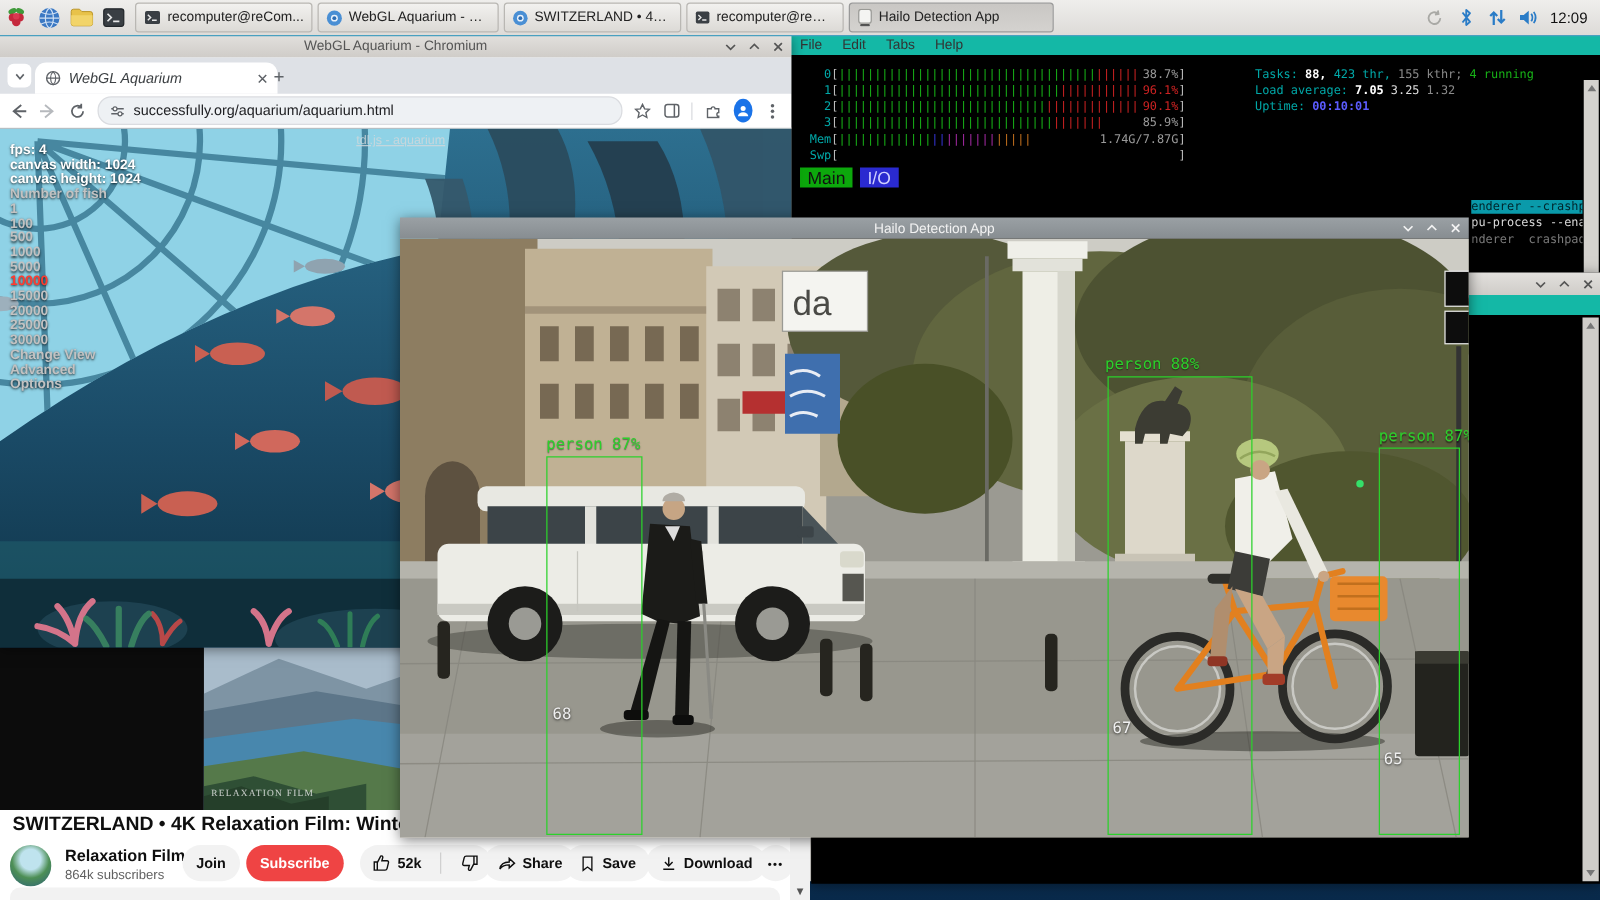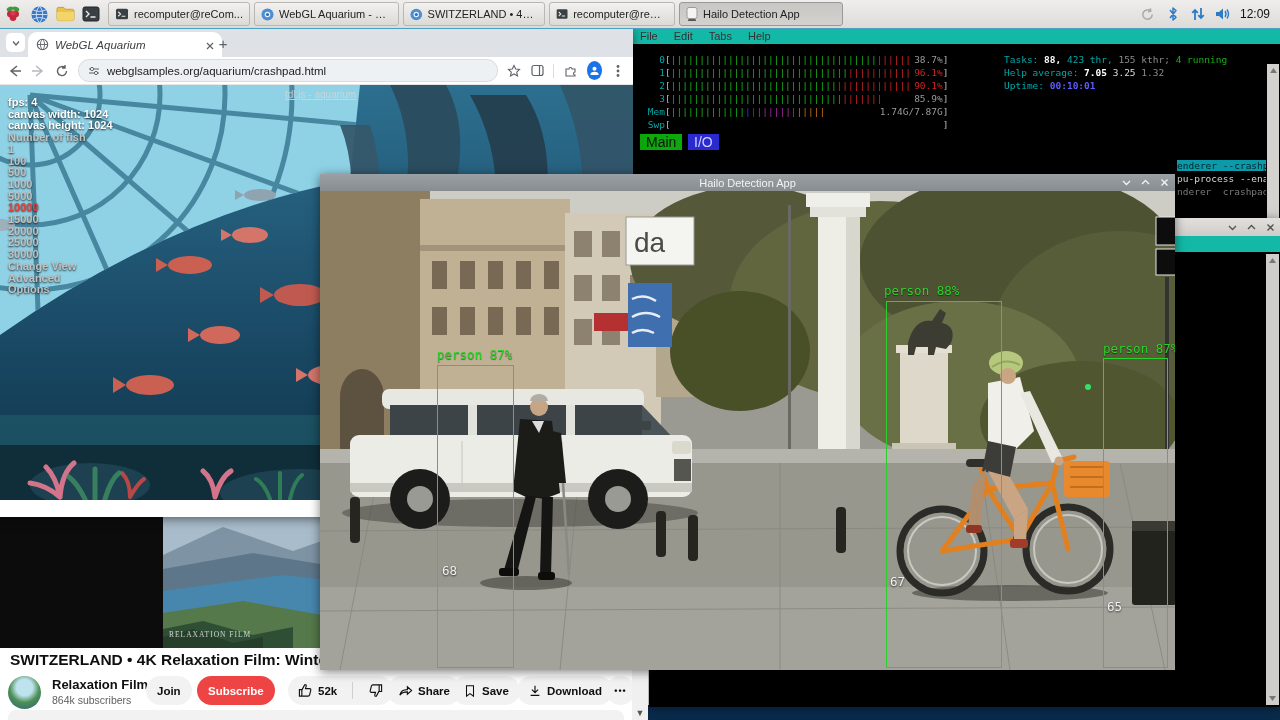--- a/index.html
+++ b/index.html
@@ -116,21 +116,21 @@
       <span>Help</span>
     </div>
     <div class="hbody">
       <div class="hrow" style="top:10px"><span class="cid">0</span>[<span class="bw"><span class="bg1">||||||||||||||||||||||||||||||||||||</span><span class="br1">||||||||||</span><span class="pct cgr">38.7%</span></span>]</div>
       <div class="hrow" style="top:23px"><span class="cid">1</span>[<span class="bw"><span class="bg1">|||||||||||||||||||||||||||||||</span><span class="br1">|||||||||||||||</span><span class="pct cred">96.1%</span></span>]</div>
       <div class="hrow" style="top:36px"><span class="cid">2</span>[<span class="bw"><span class="bg1">|||||||||||||||||||||||||||||</span><span class="br1">||||||||||||||||</span><span class="pct cred">90.1%</span></span>]</div>
       <div class="hrow" style="top:49px"><span class="cid">3</span>[<span class="bw"><span class="bg1">||||||||||||||||||||||||||||||</span><span class="br1">|||||||</span><span class="pct cgr">85.9%</span></span>]</div>
       <div class="hrow" style="top:62px"><span class="cid">Mem</span>[<span class="bw"><span class="bg1">|||||||||||||</span><span class="bb1">||</span><span class="bp1">|||||||</span><span class="bo1">|||||</span><span class="pct cgr">1.74G/7.87G</span></span>]</div>
       <div class="hrow" style="top:75px"><span class="cid">Swp</span>[<span class="bw"></span>]</div>
       <div class="stat" style="top:10px"><span>Tasks: </span><b>88, </b><span>423 thr, </span><span class="dim">155 kthr; </span><span class="grn">4 running</span></div>
-      <div class="stat" style="top:23px"><span>Help average: </span><b>7.05 </b><span style="color:#ddd">3.25 </span><span class="dim">1.32</span></div>
+      <div class="stat" style="top:23px"><span>Load average: </span><b>7.05 </b><span style="color:#ddd">3.25 </span><span class="dim">1.32</span></div>
       <div class="stat" style="top:36px"><span>Uptime: </span><span class="blu">00:10:01</span></div>
       <div class="htab" style="left:8px;background:#0ca80c">Main</div>
       <div class="htab" style="left:56px;background:#2a2ad0;color:#cfd0ff">I/O</div>
       <div class="frag" style="top:116px;background:#0a9aaa;color:#00242a">enderer --crashpad</div>
       <div class="frag" style="top:129px;color:#d8d8d8">pu-process --enabl</div>
       <div class="frag" style="top:142px;color:#7a7a7a">nderer  crashpad</div>
     </div>
     <div class="hscroll">
         <svg width="9" height="9" style="margin-top:2px">
           <path d="M1,7 L4.5,2 L8,7" fill="#777"></path>
@@ -243,20 +243,40 @@
         </div>
     </div>
     <div class="descbox"></div>
     <div class="ytscroll">
       <div class="ytthumb"></div>
       <div class="ytdown">▼</div>
     </div>
   </div>
 
   <div class="win aq">
+    <div class="tb">
+      <div class="t">WebGL Aquarium - Chromium</div>
+      <div class="ctl">
+        <span>
+            <svg width="9" height="9">
+              <path d="M1,3 L4.5,6.5 L8,3" stroke="#555" stroke-width="1.4" fill="none"></path>
+            </svg>
+          </span>
+        <span>
+            <svg width="9" height="9">
+              <path d="M1,6 L4.5,2.5 L8,6" stroke="#555" stroke-width="1.4" fill="none"></path>
+            </svg>
+          </span>
+        <span>
+            <svg width="9" height="9">
+              <path d="M1.5,1.5 L7.5,7.5 M7.5,1.5 L1.5,7.5" stroke="#555" stroke-width="1.4"></path>
+            </svg>
+          </span>
+      </div>
+    </div>
     <div class="tabstrip">
       <div class="tabsearch">
           <svg width="8" height="8">
             <path d="M1,2.5 L4,6 L7,2.5" stroke="#5f6368" stroke-width="1.3" fill="none"></path>
           </svg>
         </div>
       <div class="tab">
         <svg width="13" height="13" viewBox="0 0 14 14">
             <circle cx="7" cy="7" r="5.6" fill="none" stroke="#5f6368" stroke-width="1.2"></circle>
             <path d="M1.4,7 h11.2 M7,1.4 c-3,2.8 -3,8.4 0,11.2 c3,-2.8 3,-8.4 0,-11.2" fill="none" stroke="#5f6368" stroke-width="1"></path>
@@ -283,21 +303,21 @@
           <svg width="14" height="14" viewBox="0 0 14 14">
             <path d="M11.5,7 a4.5,4.5 0 1 1 -1.4,-3.2 M10,1 v3 h-3" stroke="#5f6368" stroke-width="1.4" fill="none"></path>
           </svg>
         </div>
       <div class="omni">
         <svg width="12" height="12" viewBox="0 0 12 12">
             <path d="M1,4 h10 M1,8 h10" stroke="#5f6368" stroke-width="1.2"></path>
             <circle cx="4" cy="4" r="1.6" fill="#fff" stroke="#5f6368"></circle>
             <circle cx="8" cy="8" r="1.6" fill="#fff" stroke="#5f6368"></circle>
           </svg>
-        <span class="u">webglsamples.org/aquarium/crashpad.html</span>
+        <span class="u">successfully.org/aquarium/aquarium.html</span>
       </div>
       <div class="nico">
           <svg width="14" height="14" viewBox="0 0 14 14">
             <path d="M7,1.5 l1.7,3.6 3.8,.4 -2.8,2.6 .8,3.9 -3.5,-2 -3.5,2 .8,-3.9 -2.8,-2.6 3.8,-.4 Z" fill="none" stroke="#5f6368" stroke-width="1.1"></path>
           </svg>
         </div>
       <div class="nico">
           <svg width="13" height="13">
             <rect x="1" y="1.5" width="11" height="10" rx="2" fill="none" stroke="#5f6368" stroke-width="1.2"></rect>
             <line x1="8.5" y1="1.5" x2="8.5" y2="11.5" stroke="#5f6368" stroke-width="1.2"></line>

